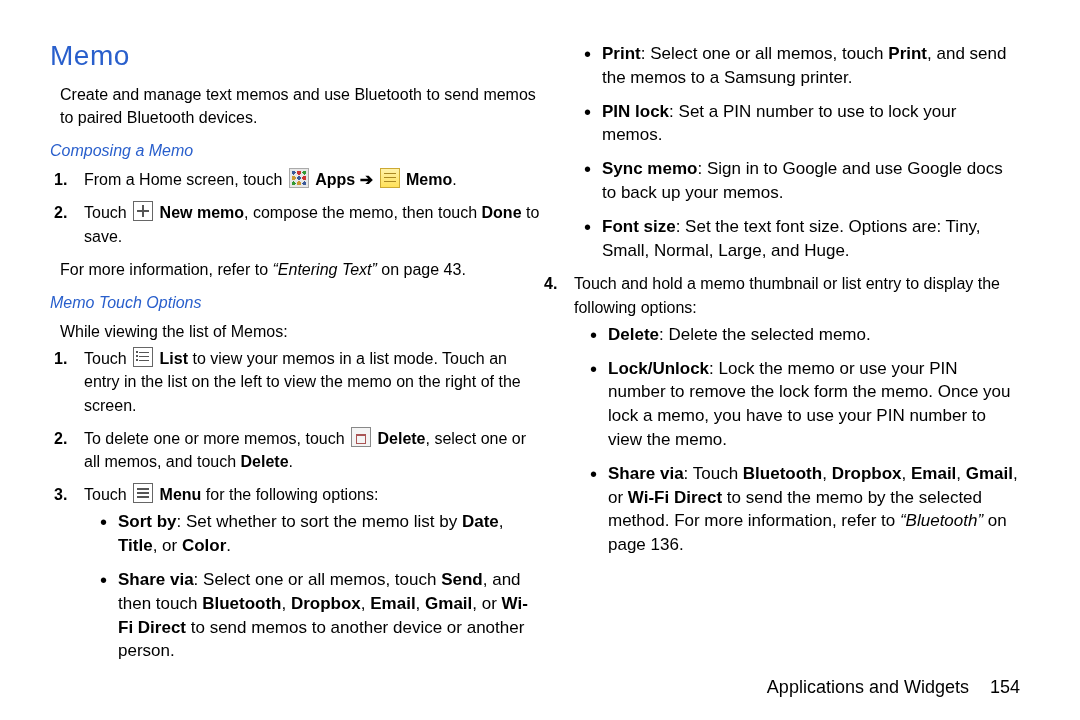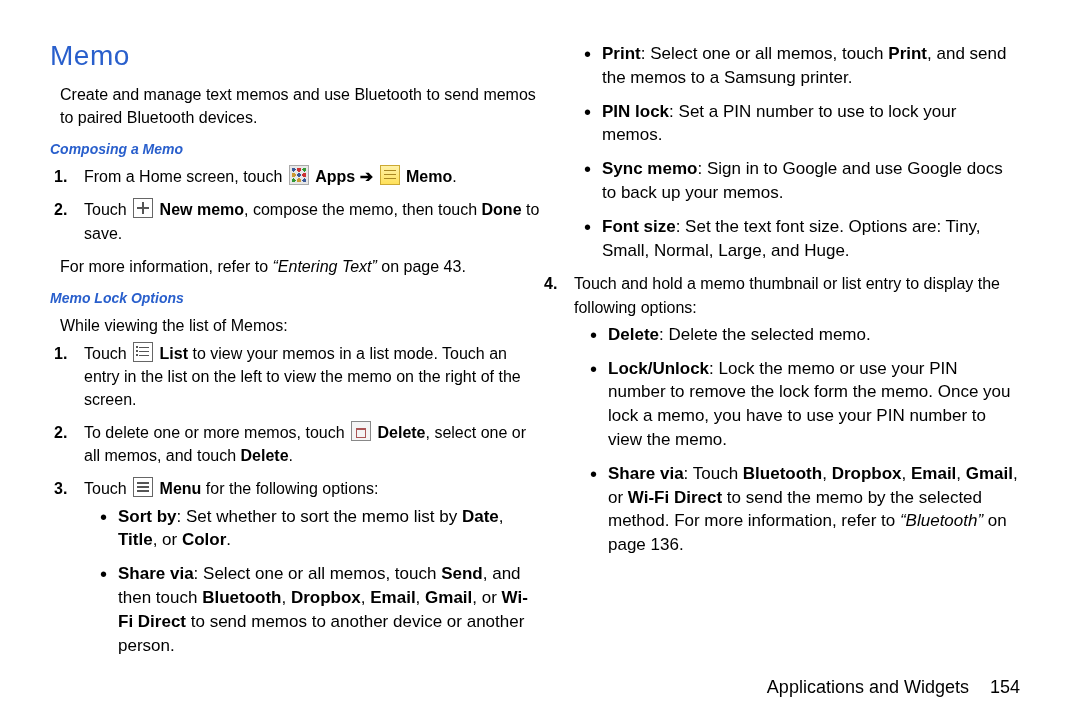--- a/index.html
+++ b/index.html
@@ -28,22 +28,22 @@
     color: #295fcc;
     font-weight: 400;
     font-size: 28px;
     margin: 0 0 6px 0;
     letter-spacing: 0.5px;
   }
   h2.sub-title {
     font-family: Arial, sans-serif;
     color: #295fcc;
     font-style: italic;
-    font-weight: 700;
-    font-size: 14px;
+    font-weight: 400;
+    font-size: 16px;
     margin: 10px 0 6px 0;
   }
   p { margin: 4px 0; }
   .intro { margin-left: 10px; }
   ol.steps {
     list-style: none;
     padding-left: 28px;
     margin: 4px 0;
     counter-reset: step;
   }
@@ -203,21 +203,21 @@
       <li>
         <span>Touch </span>
         <span class="icon icon-newmemo"></span>
         <b>New memo</b><span>, compose the memo, then touch </span><b>Done</b><span> to save.</span>
       </li>
     </ol>
     <p class="intro">
       <span>For more information, refer to </span><span class="ital">“Entering Text”</span><span> on page 43.</span>
     </p>
 
-    <h2 class="sub-title">Memo Lock Options</h2>
+    <h2 class="sub-title">Memo Touch Options</h2>
     <p class="intro">While viewing the list of Memos:</p>
     <ol class="steps">
       <li>
         <span>Touch </span>
         <span class="icon icon-list"></span>
         <b>List</b><span> to view your memos in a list mode. Touch an entry in the list on the left to view the memo on the right of the screen.</span>
       </li>
       <li>
         <span>To delete one or more memos, touch </span>
         <span class="icon icon-delete"></span>

